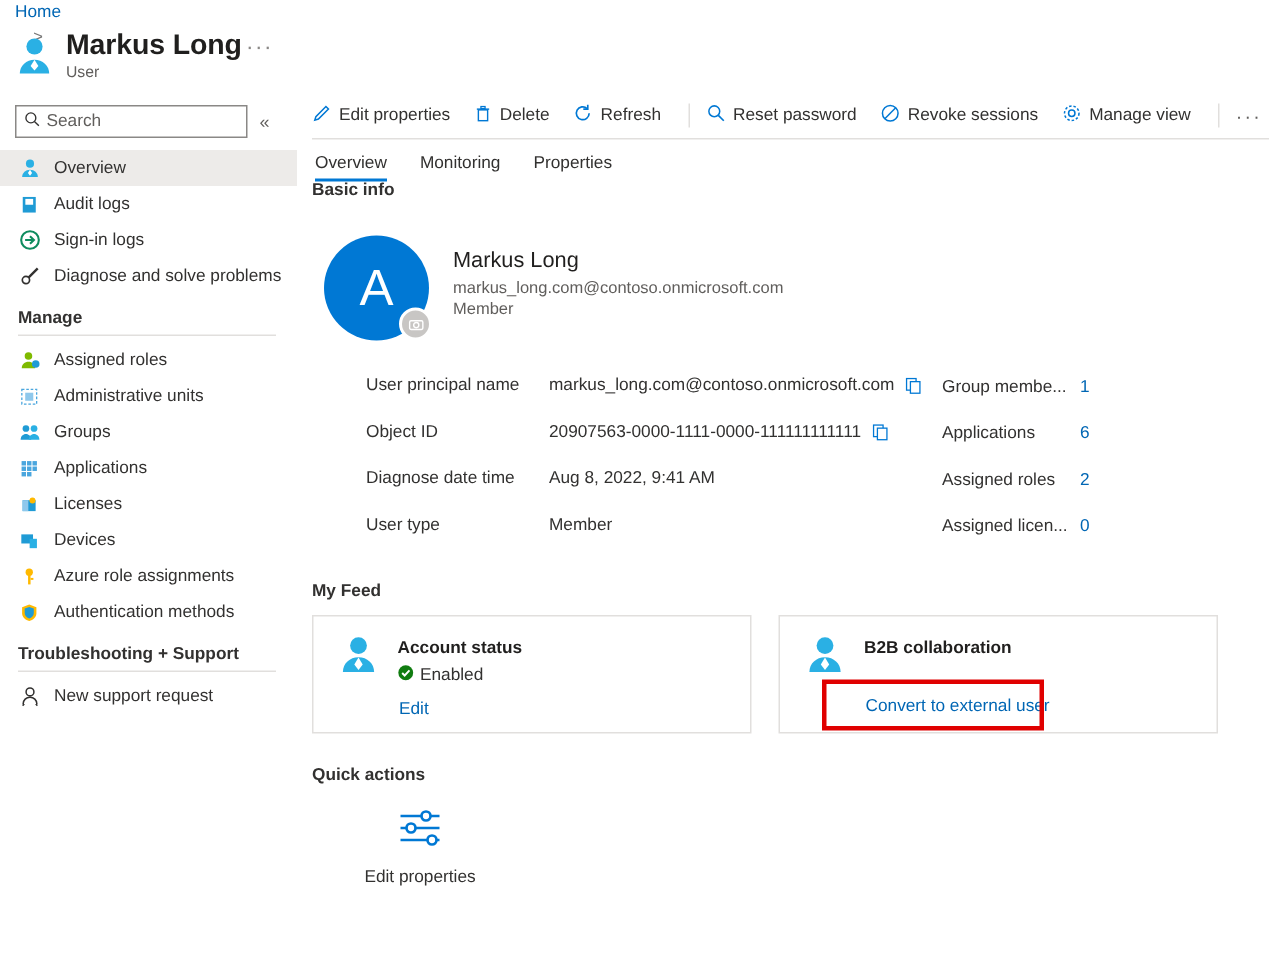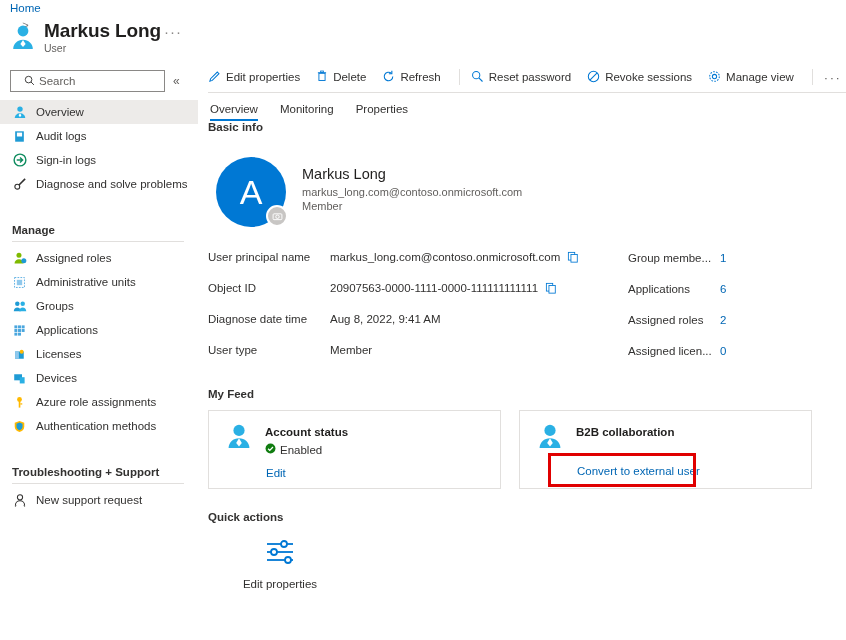--- a/index.html
+++ b/index.html
@@ -46,21 +46,21 @@
     width: 198px; height: 578px; background: #fff;
   }
   .search-row {
     display: flex; align-items: center;
     padding: 8px 0 0 10px; gap: 6px;
   }
   .search-box {
     position: relative;
     width: 155px; height: 22px;
     border: 1px solid #8a8886; background: #fff;
-    display: flex; align-items: center; justify-content: flex-end;
+    display: flex; align-items: center;
   }
   .search-box .mag { margin: 0 4px 0 5px; flex: 0 0 11px; }
   .search-box input {
     border: none; outline: none; width: 125px;
     font-size: 11.5px; font-family: "Liberation Sans", sans-serif;
     color: #323130; background: transparent; padding: 0;
   }
   .search-box input::placeholder { color: #605e5c; }
   .collapse-btn {
     font-size: 12px; color: #605e5c; cursor: pointer;
@@ -69,21 +69,21 @@
 
   .nav { margin-top: 8px; }
   .nav-item {
     display: flex; align-items: center; gap: 9px;
     height: 24px; padding-left: 12px;
     font-size: 11.5px; color: #323130; cursor: pointer;
   }
   .nav-item.selected { background: #edebe9; }
   .nav-item .nico { width: 15px; height: 15px; flex: 0 0 15px; display:flex; align-items:center; justify-content:center;}
   .nav-group {
-    margin-top: 28px; padding-left: 12px; padding-right: 14px;
+    margin-top: 10px; padding-left: 12px; padding-right: 14px;
   }
   .nav-group-label {
     font-size: 11.5px; font-weight: bold; color: #323130;
     padding-bottom: 5px;
   }
   .nav-group-rule { border-bottom: 1px solid #e1dfdd; margin-bottom: 4px; }
 
   
   .main { position: absolute; left: 208px; top: 62px; width: 638px; }
 
@@ -133,21 +133,21 @@
   .profile-mail { font-size: 11px; color: #605e5c; margin-top: 3px; }
   .profile-type { font-size: 11px; color: #605e5c; margin-top: 2px; }
 
   
   .props { display: flex; margin-top: 18px; }
   .props-left { width: 420px; }
   .prop-row {
     display: flex; align-items: center; height: 24px; margin-bottom: 7px;
     font-size: 11.5px;
   }
-  .prop-key { width: 122px; color: #323130; }
+  .prop-key { width: 122px; color: #323130; margin-left: 36px; }
   .prop-val { color: #323130; display: flex; align-items: center; gap: 7px; }
   .prop-val a { color: #0066b4; text-decoration: none; }
   .copy-ico { cursor: pointer; display: inline-flex; }
 
   .props-right { width: 190px; padding-top: 1px; }
   .stat-row {
     display: flex; align-items: center; height: 24px; margin-bottom: 7px;
     font-size: 11.5px;
   }
   .stat-key { width: 92px; color: #323130; }

